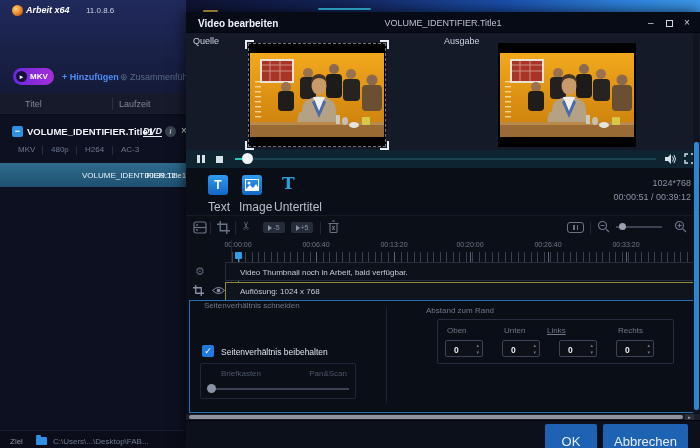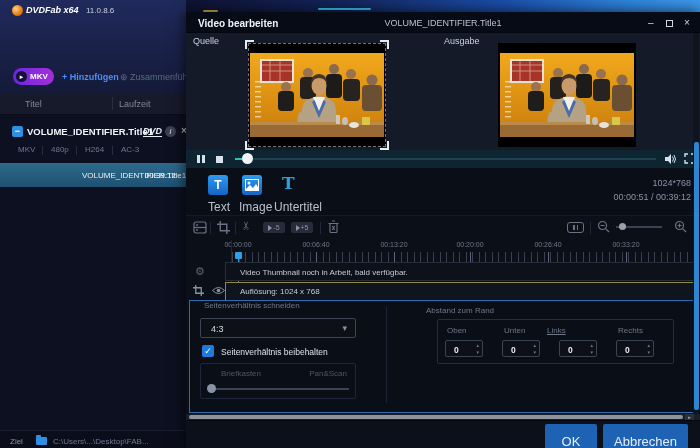--- a/index.html
+++ b/index.html
@@ -143,21 +143,21 @@
 <body>
 
 <div id="root">
 
   <div id="mw-header" class="abs"></div>
   <div id="mw-topstrip" class="abs"></div>
   <div class="abs tab-underline" style="left:203px;top:10px;width:15px;background:#d8b44a;"></div>
   <div class="abs tab-underline" style="left:318px;top:8px;width:53px;background:#38c8f2;"></div>
 
   <div id="mw-logo" class="abs"></div>
-  <div id="mw-brand" class="abs nw">DVDFab x64</div>
+  <div id="mw-brand" class="abs nw">Arbeit x64</div>
   <div id="mw-version" class="abs nw">11.0.8.6</div>
 
   <div id="mkv-pill" class="abs">
     <span id="mkv-circle">
         <span>▸</span>
       </span>
     <span id="mkv-label">MKV</span>
   </div>
   <div id="add-btn" class="abs nw">
     <span>+</span>
@@ -412,24 +412,20 @@
       <path d="M0.5,4.5 Q6.5,-1.5 12.5,4.5 Q6.5,10.5 0.5,4.5 Z" fill="none" stroke="#8a93a4" stroke-width="1"></path>
       <circle cx="6.5" cy="4.5" r="1.8" fill="#8a93a4"></circle>
     </svg>
     <div class="abs trackcell" id="row-res">
       <span class="trackmsg nw" style="top:4px;">Auflösung: 1024 x 768</span>
     </div>
 
     <div id="settings" class="abs">
       <span class="sechead nw" style="left:14px;top:0;">Seitenverhältnis schneiden</span>
 
-      <div id="aspect-dd">
-        <span id="aspect-val" class="nw">4:3</span>
-        <span id="aspect-caret">▾</span>
-      </div>
 
       <div id="keep-check">✓</div>
       <span id="keep-label" class="nw">Seitenverhältnis beibehalten</span>
 
       <div id="slider-group">
         <span class="dimlab nw" style="left:8px;padding-left:12px;">Briefkasten</span>
         <span class="dimlab nw" style="right:8px;">Pan&amp;Scan</span>
         <div id="ls-track"></div>
         <div id="ls-handle"></div>
       </div>

